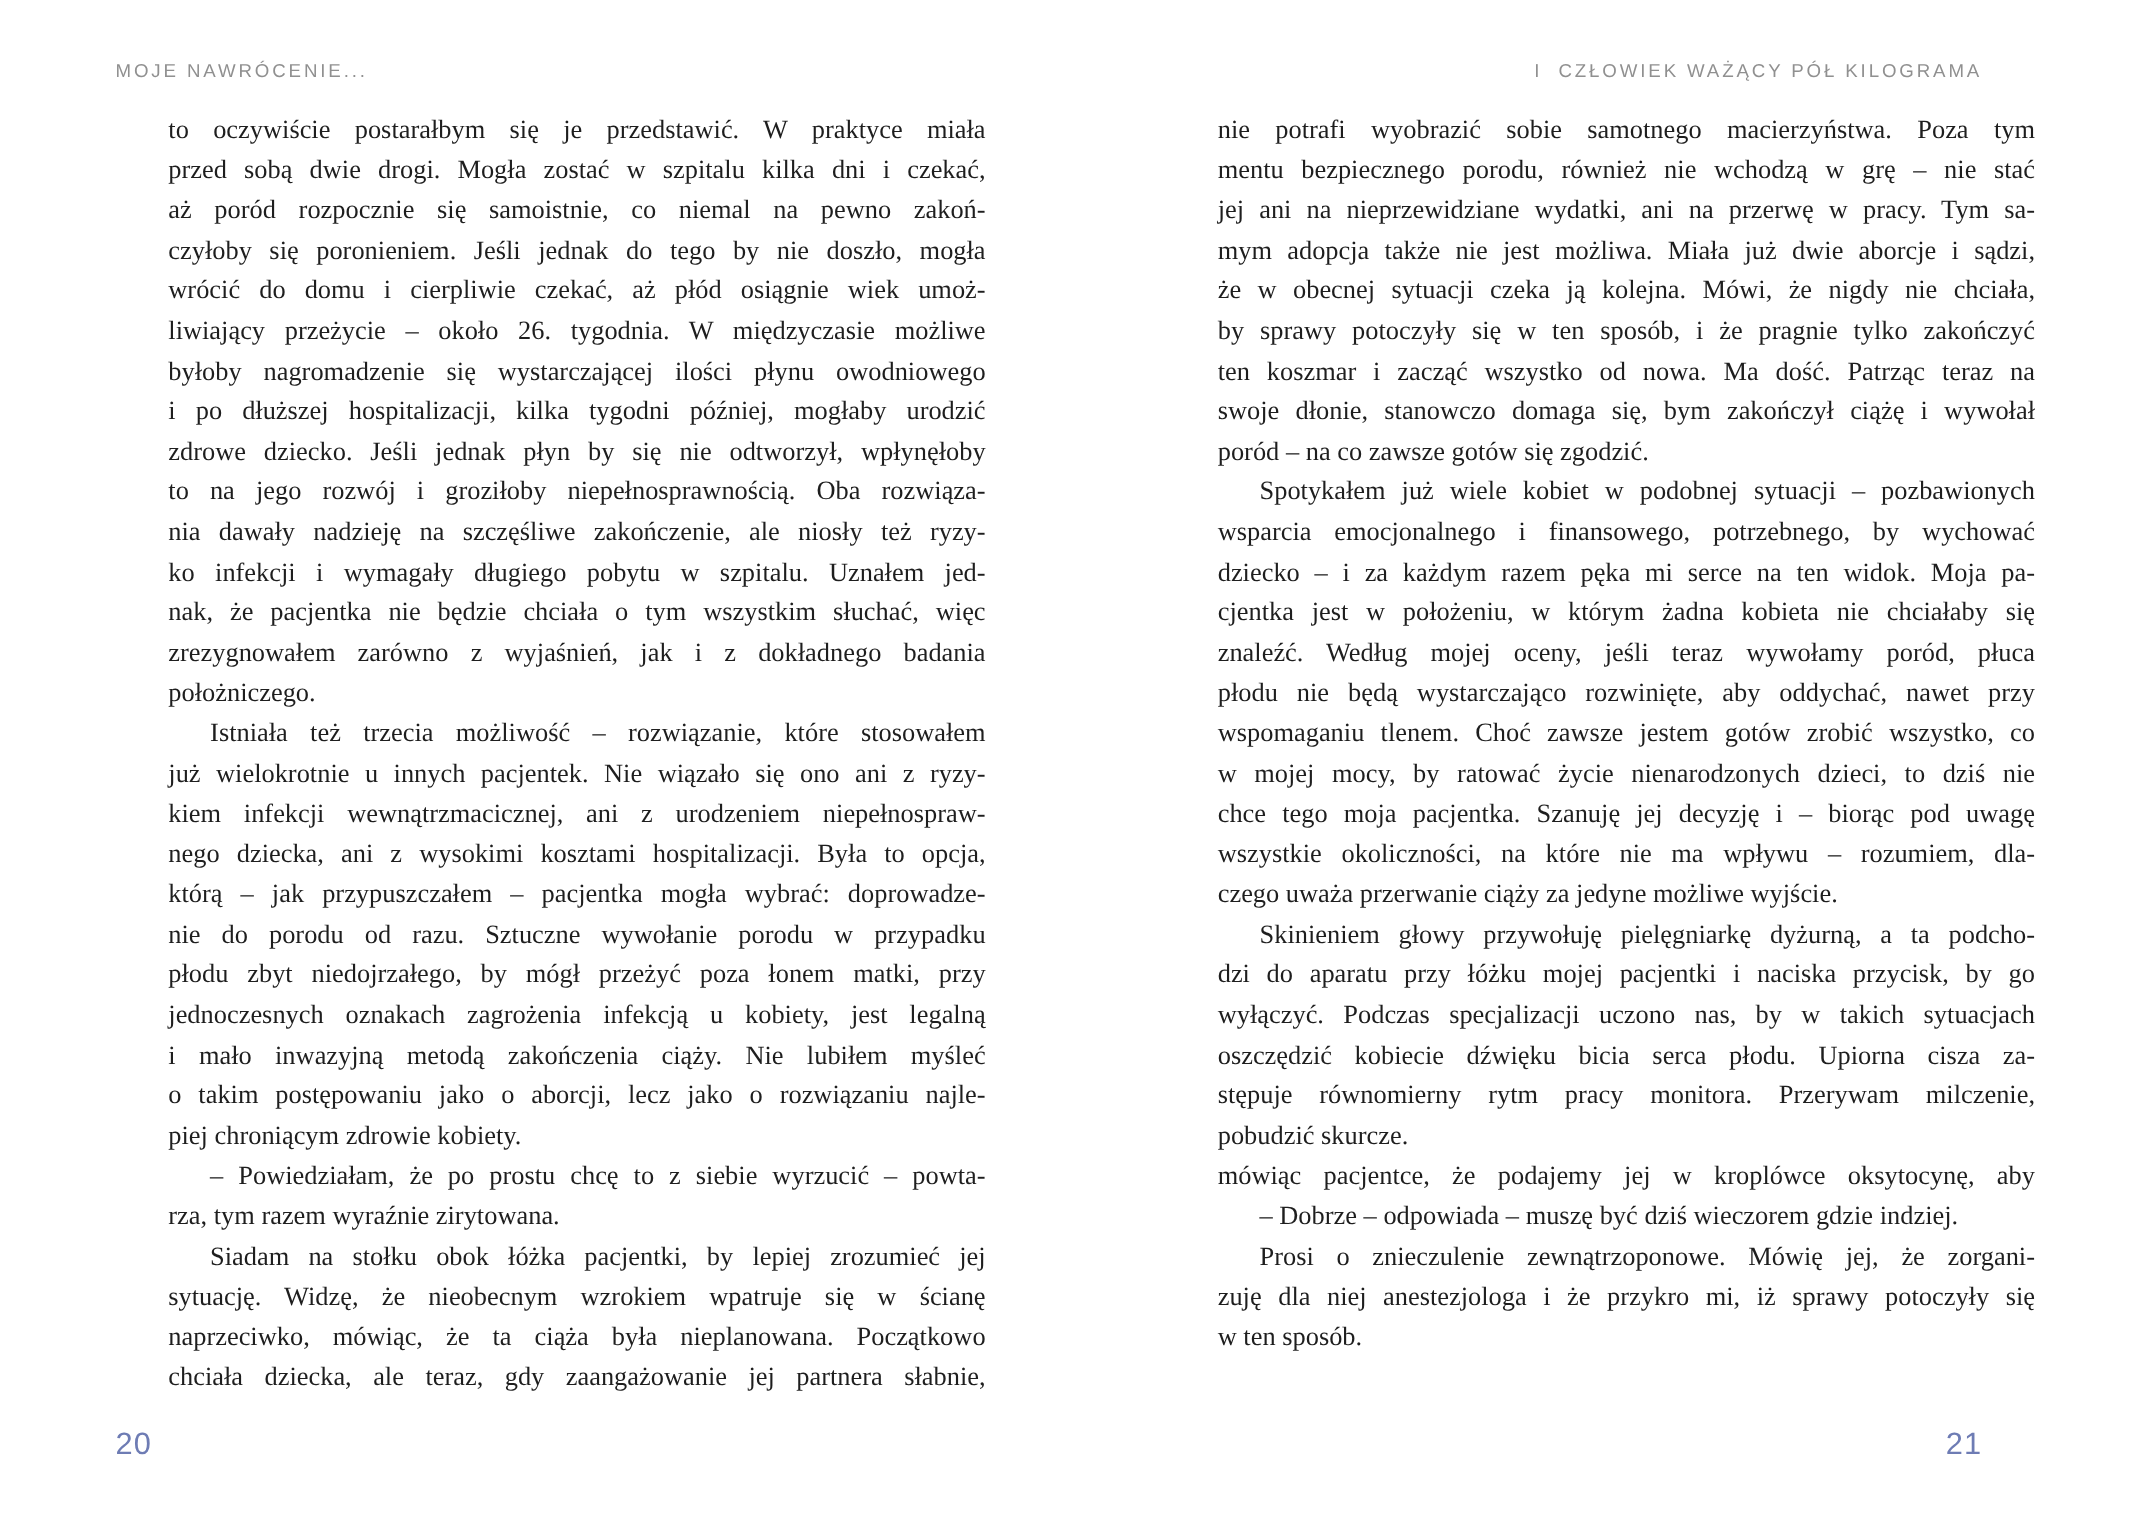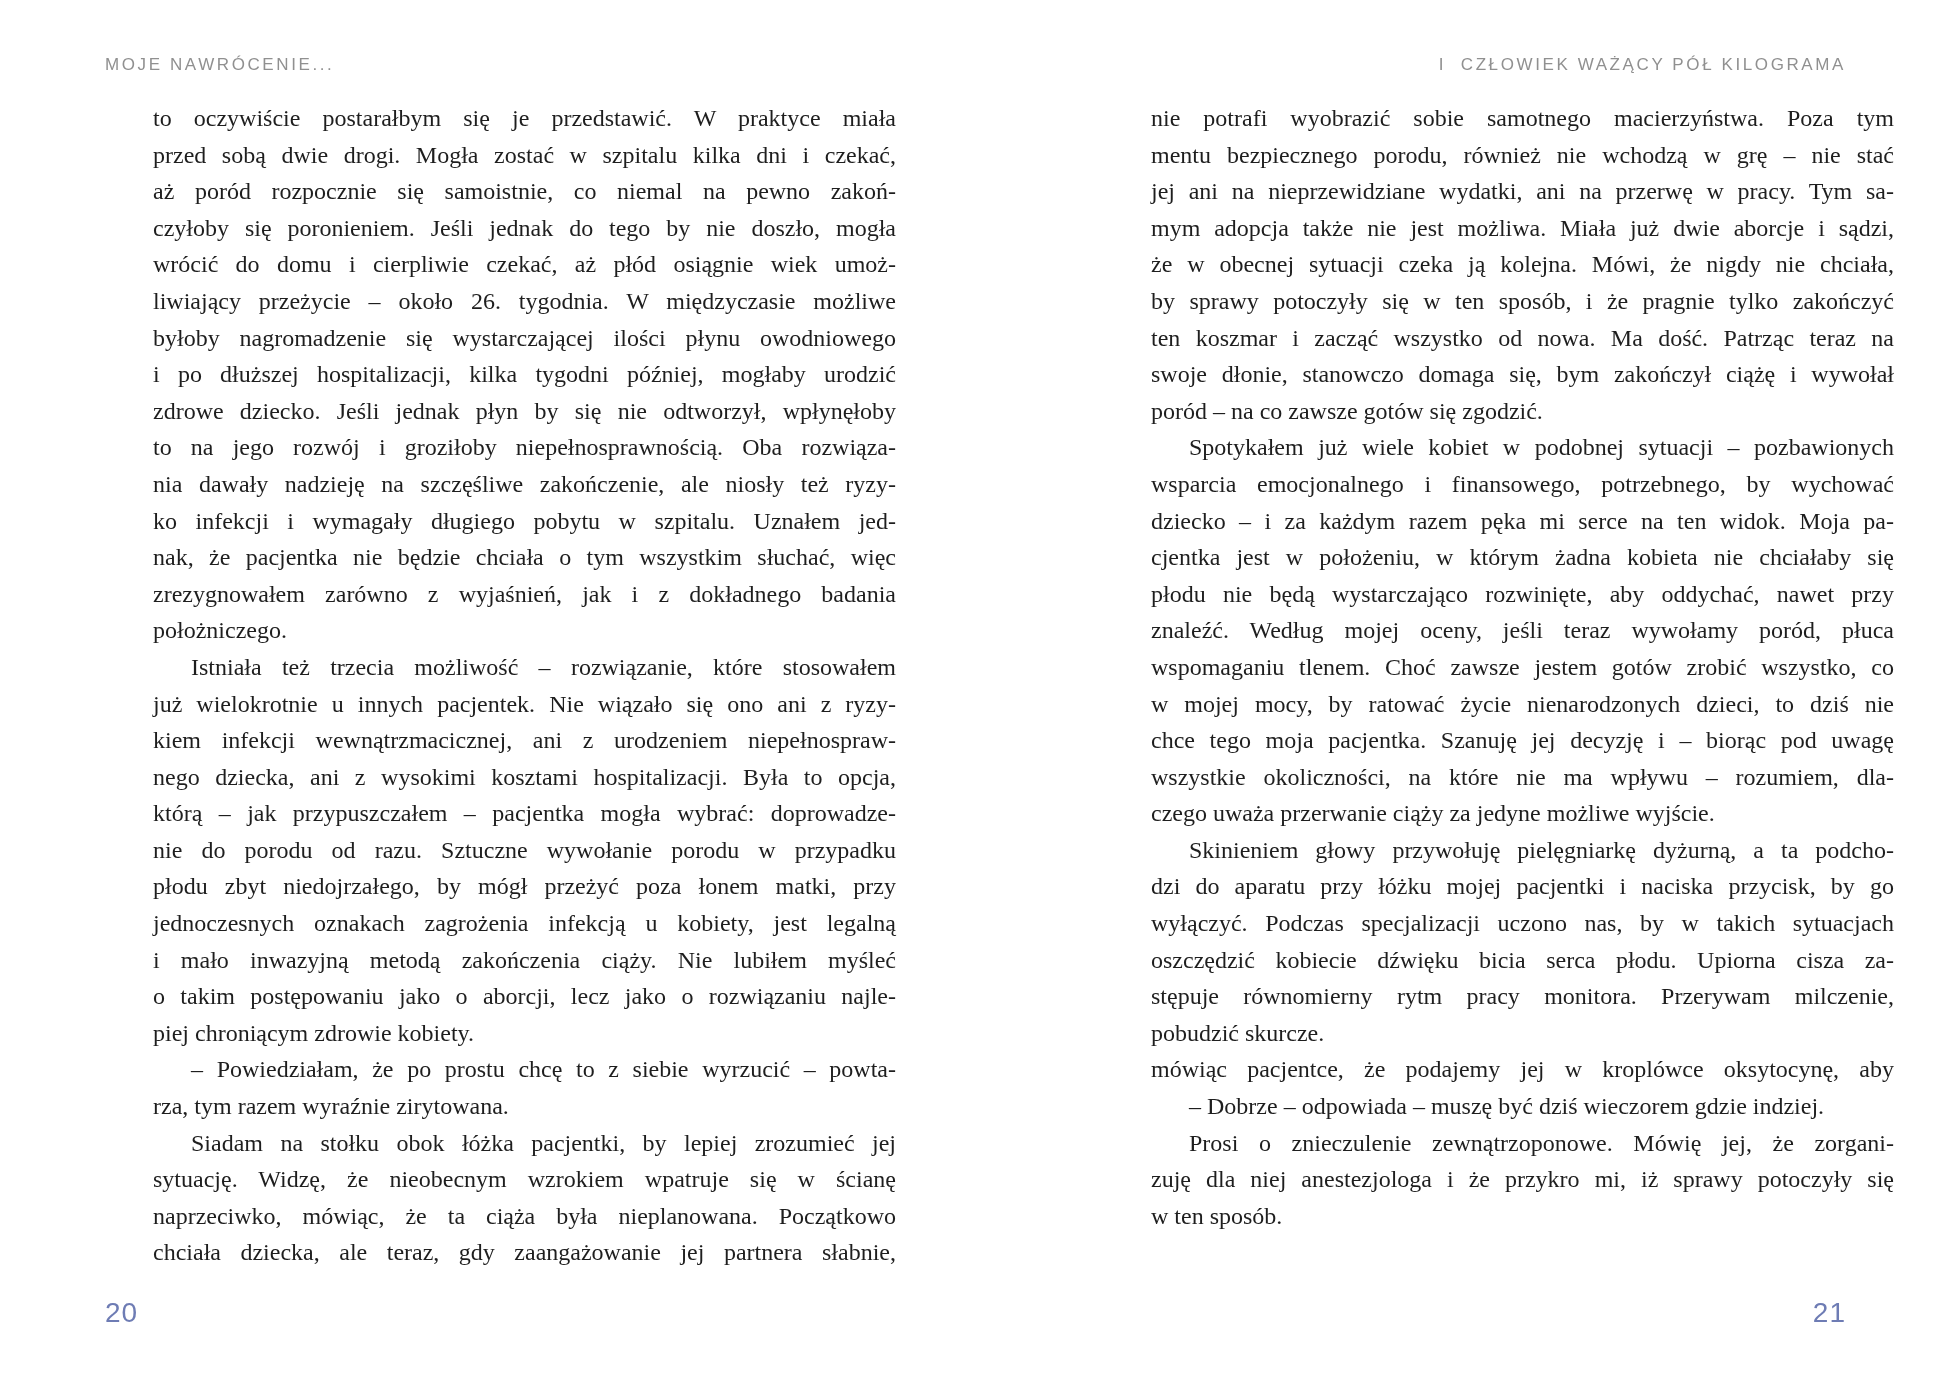--- a/index.html
+++ b/index.html
@@ -14,21 +14,21 @@
     overflow: hidden;
     padding-left: 12px;
   }
   .page {
     position: absolute;
     top: 0;
     width: 743px;
     height: 1388px;
   }
   .page.left  { left: 105px; }
-  .page.right { left: 1103px; }
+  .page.right { left: 1059px; }
 
   .running-head {
     position: absolute;
     top: 55px;
     left: 0;
     width: 100%;
     font-family: "Liberation Sans", sans-serif;
     font-size: 17px;
     font-weight: 400;
     letter-spacing: 2.6px;
@@ -135,22 +135,22 @@
           <div class="line fill">by sprawy potoczyły się w ten sposób, i że pragnie tylko zakończyć</div>
           <div class="line fill">ten koszmar i zacząć wszystko od nowa. Ma dość. Patrząc teraz na</div>
           <div class="line fill">swoje dłonie, stanowczo domaga się, bym zakończył ciążę i wywołał</div>
           <div class="line">poród – na co zawsze gotów się zgodzić.</div>
         </div>
         <div class="para">
           <div class="line fill indent">Spotykałem już wiele kobiet w podobnej sytuacji – pozbawionych</div>
           <div class="line fill">wsparcia emocjonalnego i finansowego, potrzebnego, by wychować</div>
           <div class="line fill">dziecko – i za każdym razem pęka mi serce na ten widok. Moja pa-</div>
           <div class="line fill">cjentka jest w położeniu, w którym żadna kobieta nie chciałaby się</div>
+          <div class="line fill">znaleźć. Według mojej oceny, jeśli teraz wywołamy poród, płuca</div>
           <div class="line fill">płodu nie będą wystarczająco rozwinięte, aby oddychać, nawet przy</div>
-          <div class="line fill">znaleźć. Według mojej oceny, jeśli teraz wywołamy poród, płuca</div>
           <div class="line fill">wspomaganiu tlenem. Choć zawsze jestem gotów zrobić wszystko, co</div>
           <div class="line fill">w mojej mocy, by ratować życie nienarodzonych dzieci, to dziś nie</div>
           <div class="line fill">chce tego moja pacjentka. Szanuję jej decyzję i – biorąc pod uwagę</div>
           <div class="line fill">wszystkie okoliczności, na które nie ma wpływu – rozumiem, dla-</div>
           <div class="line">czego uważa przerwanie ciąży za jedyne możliwe wyjście.</div>
         </div>
         <div class="para">
           <div class="line fill indent">Skinieniem głowy przywołuję pielęgniarkę dyżurną, a ta podcho-</div>
           <div class="line fill">dzi do aparatu przy łóżku mojej pacjentki i naciska przycisk, by go</div>
           <div class="line fill">wyłączyć. Podczas specjalizacji uczono nas, by w takich sytuacjach</div>

